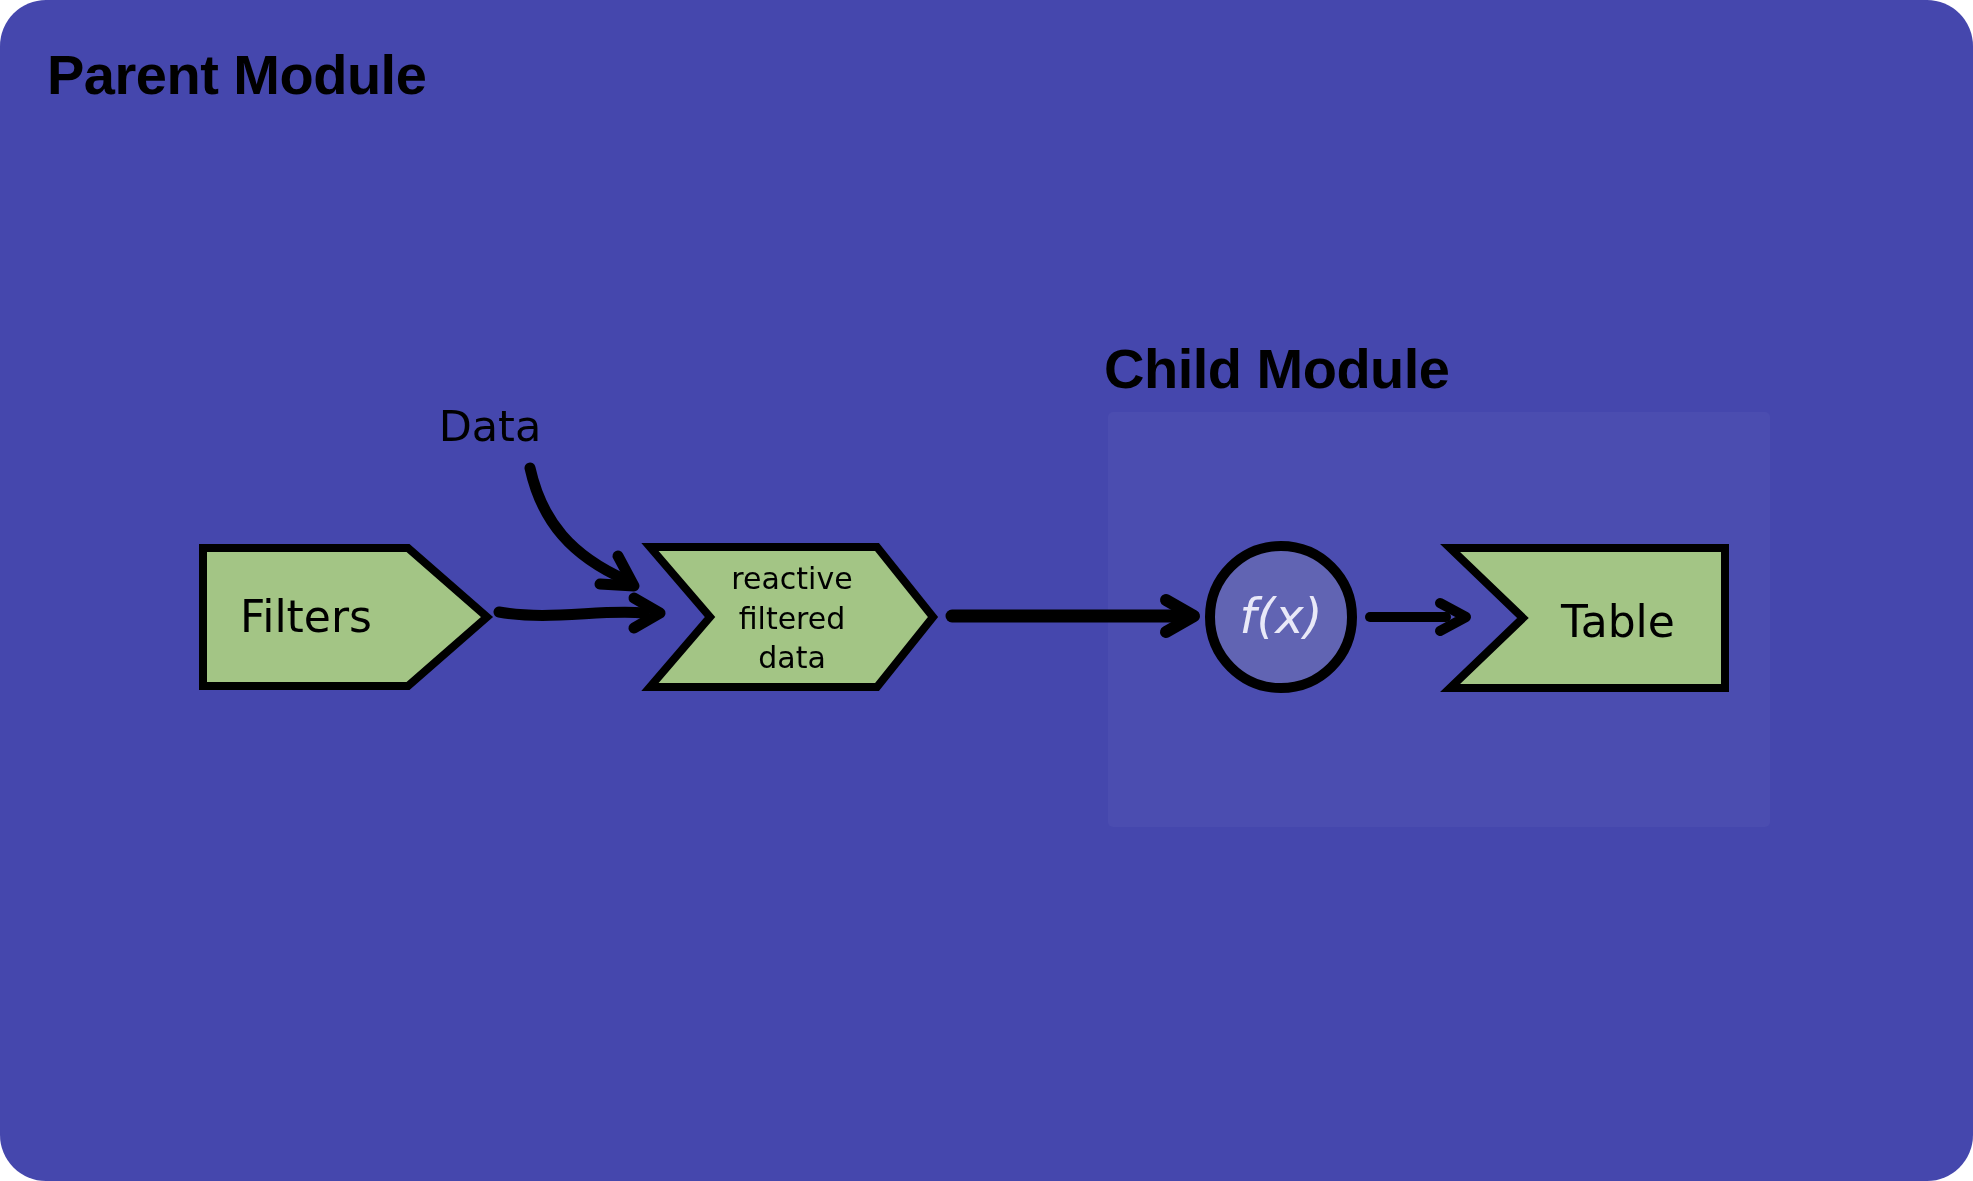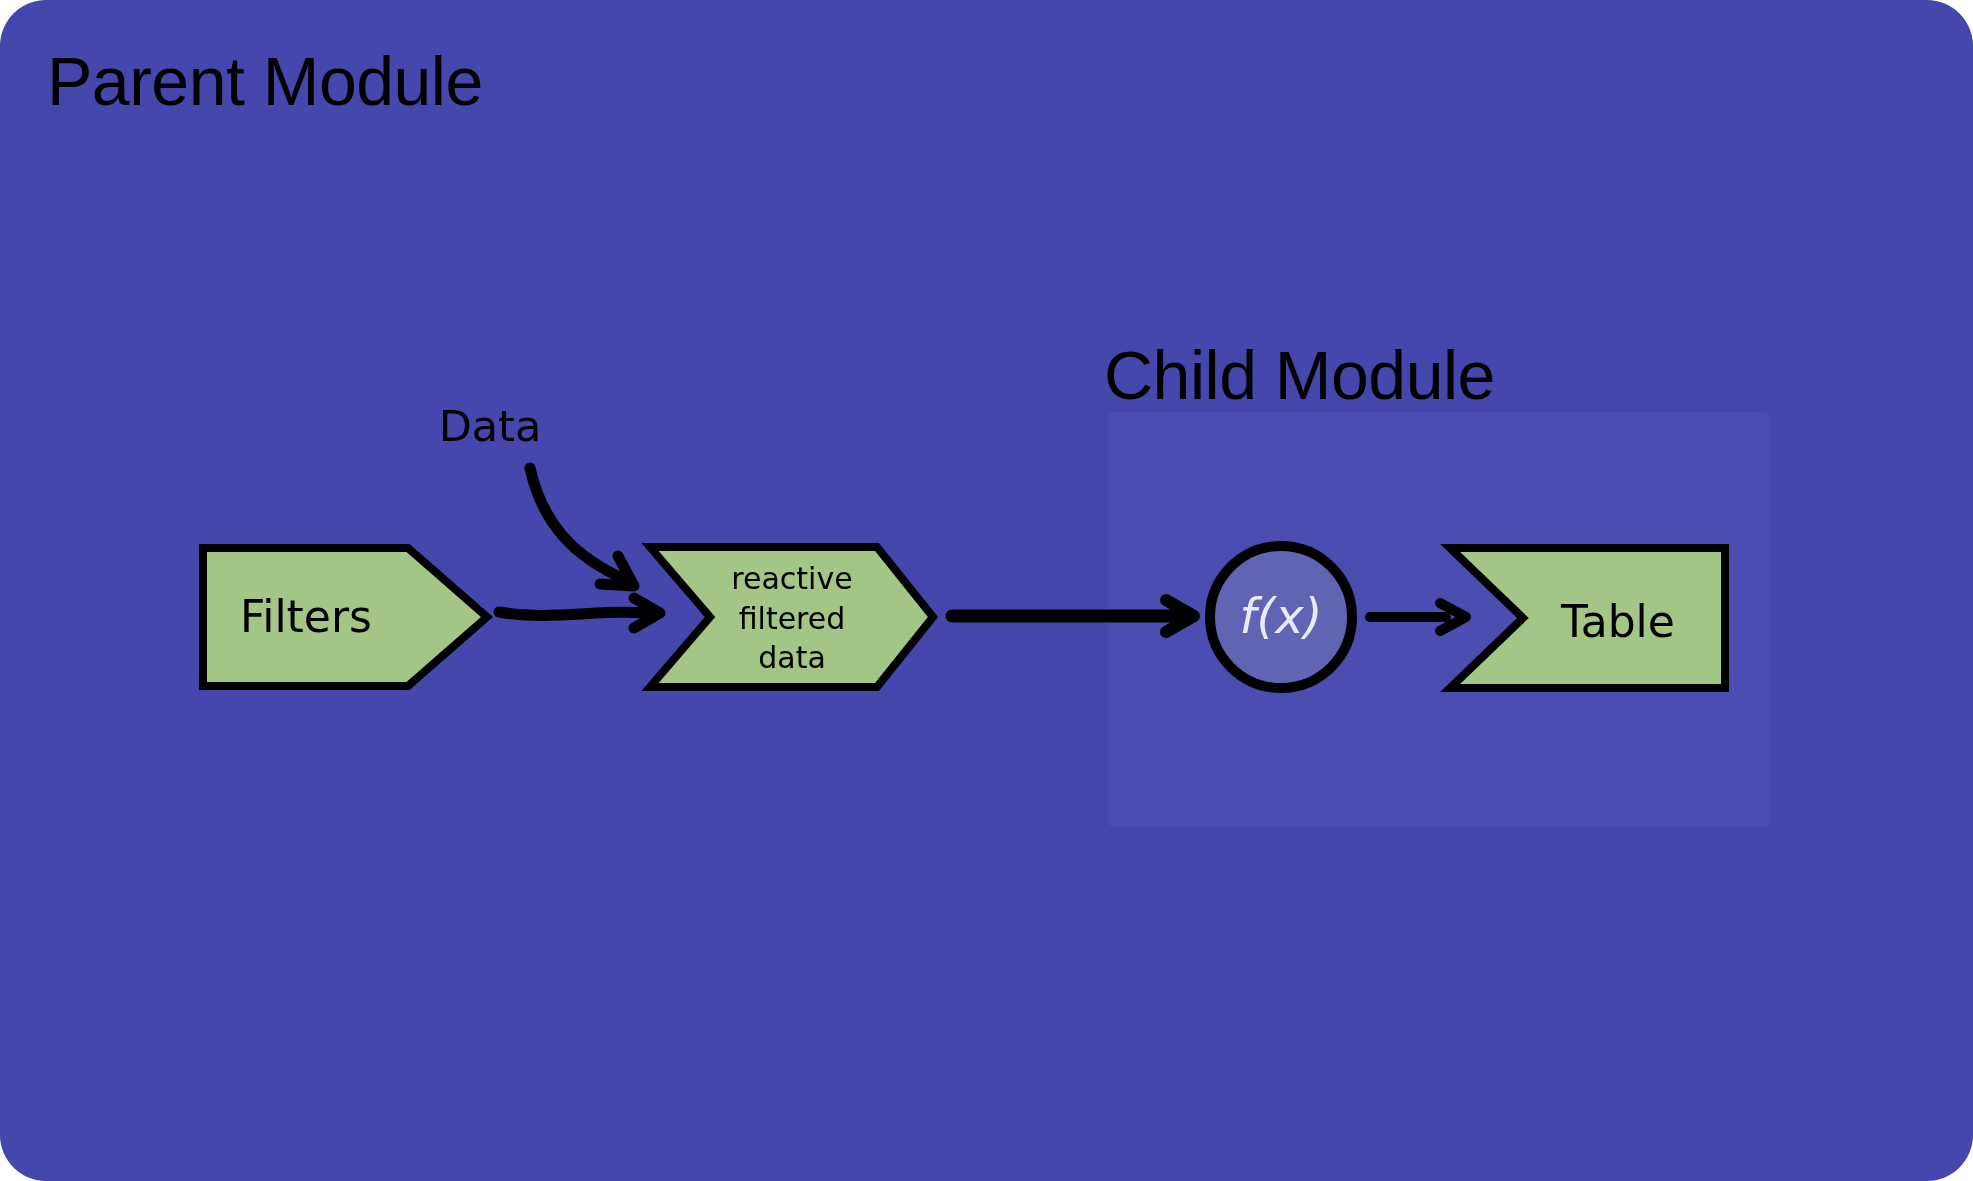--- a/index.html
+++ b/index.html
@@ -26,22 +26,22 @@
     left: 1108px;
     top: 412px;
     width: 662px;
     height: 415px;
     background: var(--child-panel-background, #4b4db0);
     border-radius: 5px;
   }
   .module-title {
     position: absolute;
     font-family: "Liberation Sans", sans-serif;
-    font-weight: normal;
-    font-size: 68px;
+    font-weight: bold;
+    font-size: 56px;
     line-height: 1;
     color: var(--title-text, #000000);
     white-space: nowrap;
     letter-spacing: -0.5px;
   }
   .parent-title { left: 47px; top: 47px; }
   .child-title  { left: 1104px; top: 341px; }
 
   svg.diagram {
     position: absolute;

